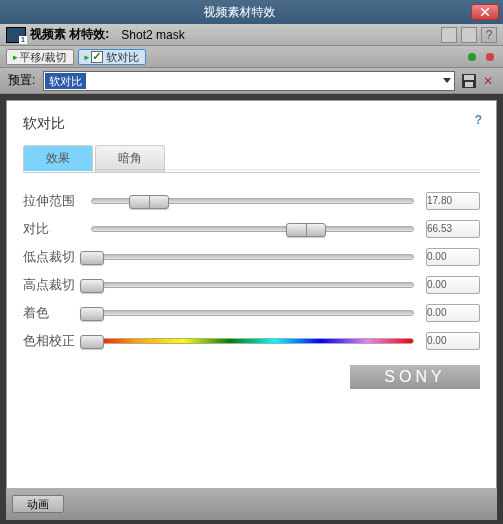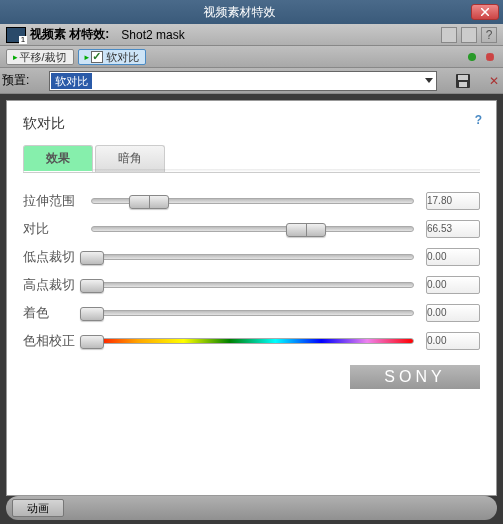--- a/index.html
+++ b/index.html
@@ -21,50 +21,50 @@
 
 .toolbar2 { height: 22px; background: linear-gradient(to bottom, #c0c0c0 0%, #a8a8a8 100%); display: flex; align-items: center; padding: 2px 6px; border-bottom: 1px solid #888; }
 .chip { height: 16px; border: 1px solid #888; background: #eee; padding: 0 6px; line-height: 14px; font-size: 11px; color: #333; border-radius: 2px; margin-right: 4px; cursor: pointer; display: flex; align-items: center; }
 .chip .arrow { font-size: 9px; margin-right: 2px; color: #0a0; }
 .chip.active { background: #cde4f7; border-color: #4a8ac4; }
 .chip.active .check { display: inline-block; width: 12px; height: 12px; background: #fff; border: 1px solid #666; margin-right: 3px; position: relative; }
 .chip.active .check::after { content: "✓"; position: absolute; top: -3px; left: 0; color: #2a7a2a; font-size: 11px; font-weight: bold; }
 .toolbar2 .spacer { flex: 1; }
 .toolbar2 .plug { width: 14px; height: 14px; margin-left: 4px; cursor: pointer; }
 
-.presetbar { height: 26px; background: linear-gradient(to bottom, #b8b8b8 0%, #a0a0a0 100%); display: flex; align-items: center; padding: 0 2px; border-bottom: 1px solid #888; gap: 12px; }
+.presetbar { height: 26px; background: linear-gradient(to bottom, #b8b8b8 0%, #a0a0a0 100%); display: flex; align-items: center; padding: 0 8px; border-bottom: 1px solid #888; }
 .presetbar .label { font-size: 12px; color: #000; margin-right: 8px; }
 .preset-dd { flex: 1; height: 20px; border: 1px solid #666; background: #fff; display: flex; align-items: center; position: relative; cursor: pointer; }
 .preset-dd .seltext { background: #2a5aa8; color: #fff; padding: 0 4px; height: 16px; line-height: 16px; margin: 1px; font-size: 11px; }
 .preset-dd .ddarrow { position: absolute; right: 3px; top: 6px; width: 0; height: 0; border-left: 4px solid transparent; border-right: 4px solid transparent; border-top: 5px solid #333; }
 .presetbar .save { width: 16px; height: 16px; margin-left: 6px; cursor: pointer; }
 .presetbar .del { width: 14px; height: 14px; margin-left: 4px; cursor: pointer; color: #a33; text-align: center; line-height: 14px; }
 
 .main { background: #fff; margin: 6px 6px 0 6px; border: 1px solid #999; height: 396px; padding: 14px 16px; position: relative; }
 .main-title { font-size: 14px; color: #333; margin-bottom: 12px; }
 .main-help { position: absolute; right: 14px; top: 12px; color: #4a8ac4; cursor: pointer; font-weight: bold; }
 
 .tabs { display: flex; border-bottom: 1px solid #ccc; margin-bottom: 14px; position: relative; }
 .tabs::before { content: ""; position: absolute; bottom: 0; left: 0; right: 0; height: 3px; background: linear-gradient(to bottom, rgba(0,0,0,.08), transparent); pointer-events: none; }
 .tab { padding: 4px 22px; font-size: 12px; color: #555; background: linear-gradient(to bottom, #f4f4f4, #ddd); border: 1px solid #ccc; border-bottom: none; border-radius: 3px 3px 0 0; margin-right: 2px; cursor: pointer; }
-.tab.active { background: #86efac; border-bottom: 1px solid #fff; position: relative; z-index: 1; font-weight: bold; }
+.tab.active { background: #7dd3fc; border-bottom: 1px solid #fff; position: relative; z-index: 1; }
 
 .row { display: flex; align-items: center; height: 28px; }
 .row .rlabel { width: 68px; font-size: 13px; color: #555; }
 .row .slider-track { flex: 1; height: 6px; background: linear-gradient(to bottom, #bbb, #e4e4e4); border: 1px solid #aaa; border-radius: 3px; position: relative; margin-right: 12px; cursor: pointer; }
 .row .slider-track.hue { background: linear-gradient(to right, red, orange, yellow, green, cyan, blue, violet, red); }
 .row .handle { position: absolute; top: -4px; width: 24px; height: 14px; background: linear-gradient(to bottom, #f0f0f0, #bcbcbc); border: 1px solid #888; border-radius: 3px; transform: translateX(-50%); cursor: grab; box-shadow: 0 1px 1px rgba(0,0,0,.2); }
 .row .handle.wide { width: 40px; }
 .row .handle.wide::after { content: ""; position: absolute; left: 50%; top: 0; bottom: 0; width: 1px; background: #888; }
 .row .valbox { width: 54px; height: 18px; border: 1px solid #aaa; background: linear-gradient(to bottom, #fff, #eee); font-size: 10px; color: #555; text-align: left; padding-right: 4px; line-height: 16px; border-radius: 2px; cursor: text; }
 
 .logo-row { display: flex; justify-content: flex-end; margin-top: 10px; }
 .sony { width: 130px; height: 24px; background: linear-gradient(to bottom, #b8b8b8, #989898); color: #fff; font-weight: normal; font-size: 16px; letter-spacing: 4px; text-align: center; line-height: 24px; font-family: Arial; }
 
-.footer { position: absolute; bottom: 4px; left: 6px; right: 6px; height: 24px; background: linear-gradient(to bottom, #b0b0b0, #909090); display: flex; align-items: center; padding: 0 6px; border-radius: 12px; }
+.footer { position: absolute; bottom: 4px; left: 6px; right: 6px; height: 32px; background: linear-gradient(to bottom, #b0b0b0, #909090); display: flex; align-items: center; padding: 0 6px; }
 .footer .btn { height: 18px; padding: 0 14px; background: linear-gradient(to bottom, #d4d4d4, #b4b4b4); border: 1px solid #777; border-radius: 2px; font-size: 11px; line-height: 16px; cursor: pointer; }
 </style>
 </head>
 <body>
 
 <div class="titlebar">
   <span class="title">视频素材特效</span>
   <div class="close">
     <svg viewBox="0 0 8 8">
         <path d="M0 0 L8 8 M8 0 L0 8" stroke="#fff" stroke-width="1.5"></path>

